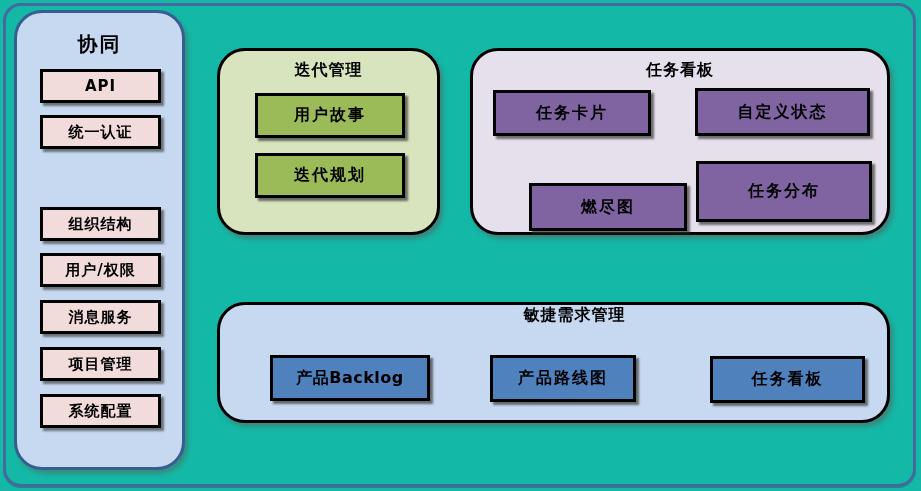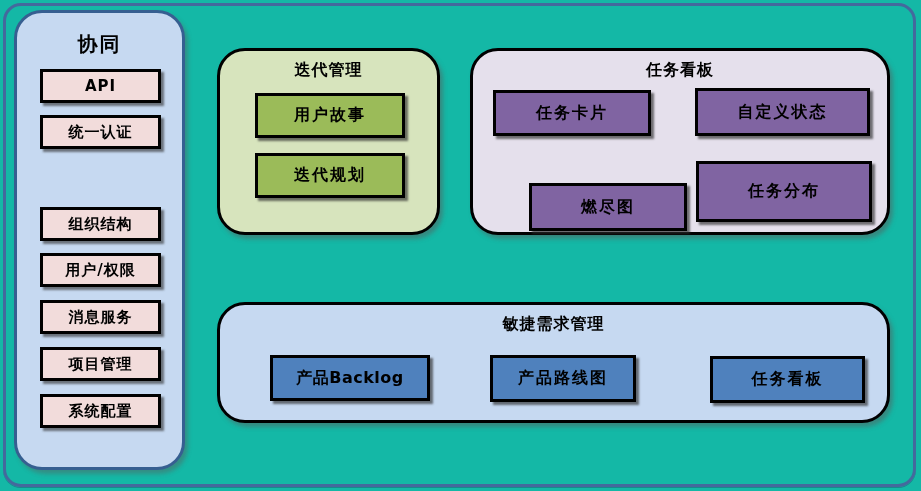--- a/index.html
+++ b/index.html
@@ -69,21 +69,21 @@
 
   .group-taskboard{left:470px;top:48px;width:420px;height:187px;background:var(--purple-ctn);}
   .group-taskboard .group-title{top:9px;}
   .purple-item{background:var(--purple-item);}
   .tb-0{left:20px;top:39px;width:158px;height:46px;}
   .tb-1{left:222px;top:37px;width:175px;height:48px;}
   .tb-2{left:20px;top:132px;width:158px;height:48px;margin-left:36px;}
   .tb-3{left:223px;top:110px;width:176px;height:61px;}
 
   .group-requirements{left:217px;top:302px;width:673px;height:121px;background:var(--blue-ctn);}
-  .group-requirements .group-title{top:9px;}
+  .group-requirements .group-title{top:0;margin-left:21px;}
   .blue-item{background:var(--blue-item);}
   .rq-0{left:50px;top:50px;width:160px;height:46px;letter-spacing:0.5px;}
   .rq-1{left:270px;top:50px;width:146px;height:47px;}
   .rq-2{left:490px;top:51px;width:155px;height:47px;}
 </style>
 </head>
 <body>
 
 <div class="canvas">
 

